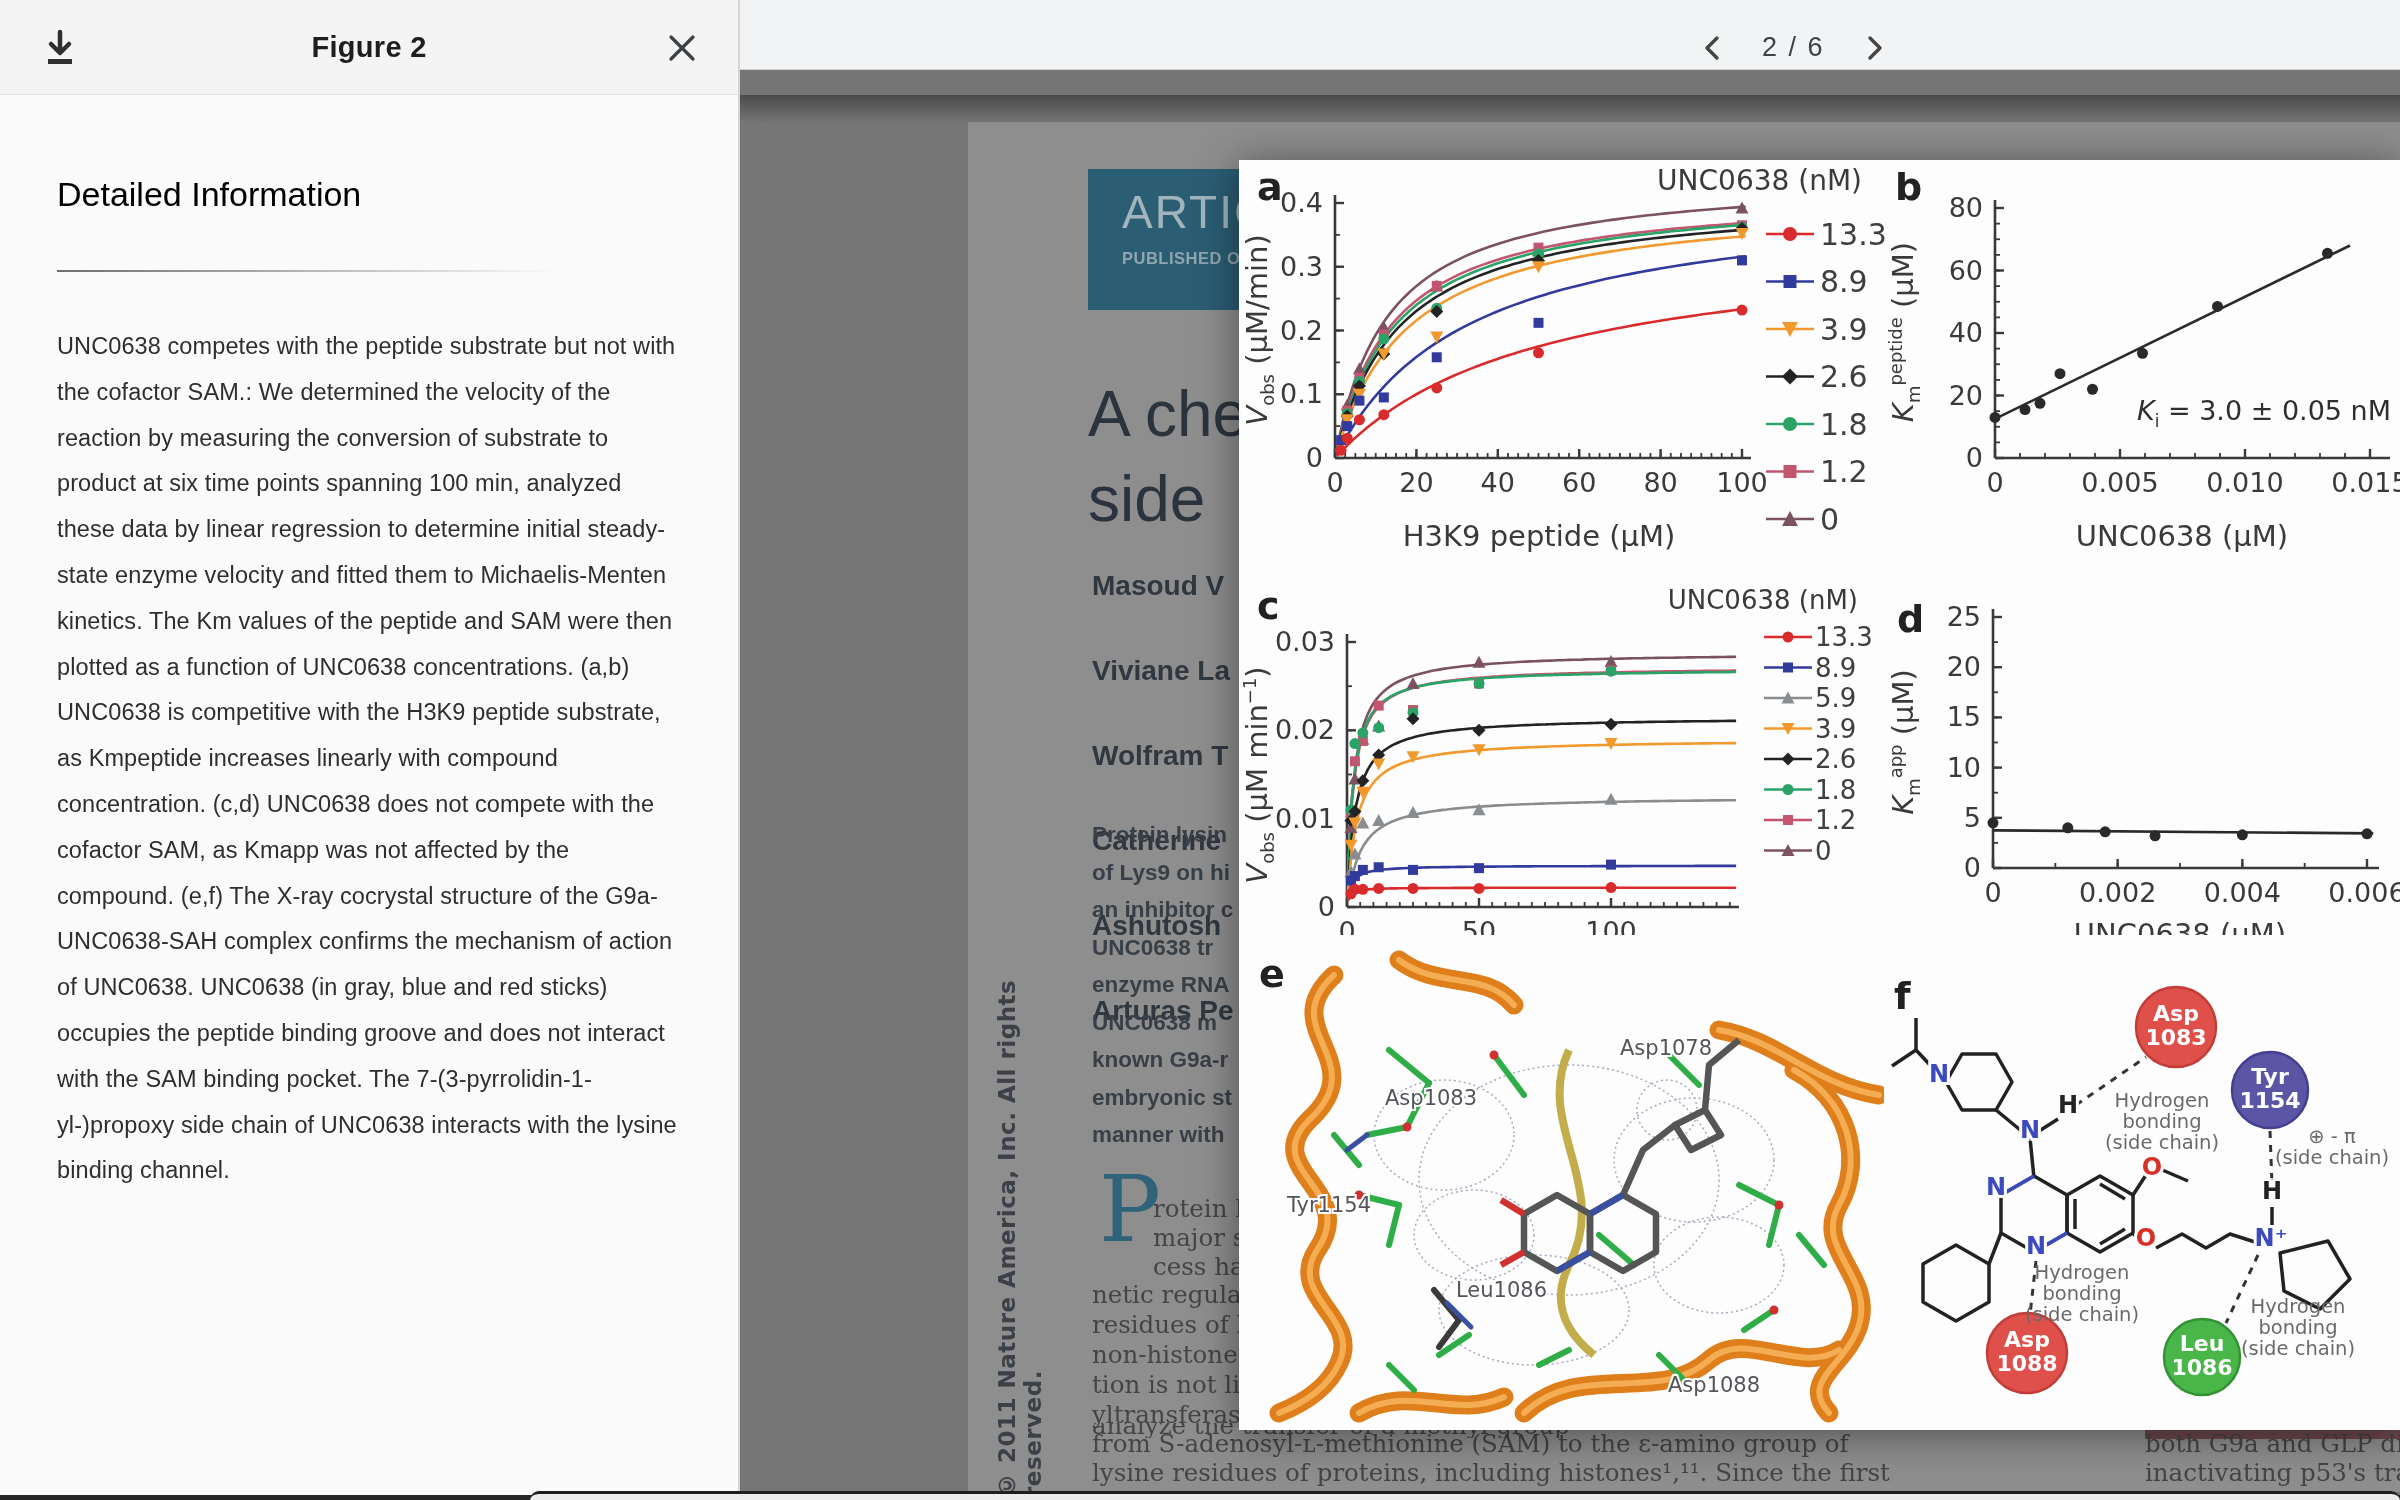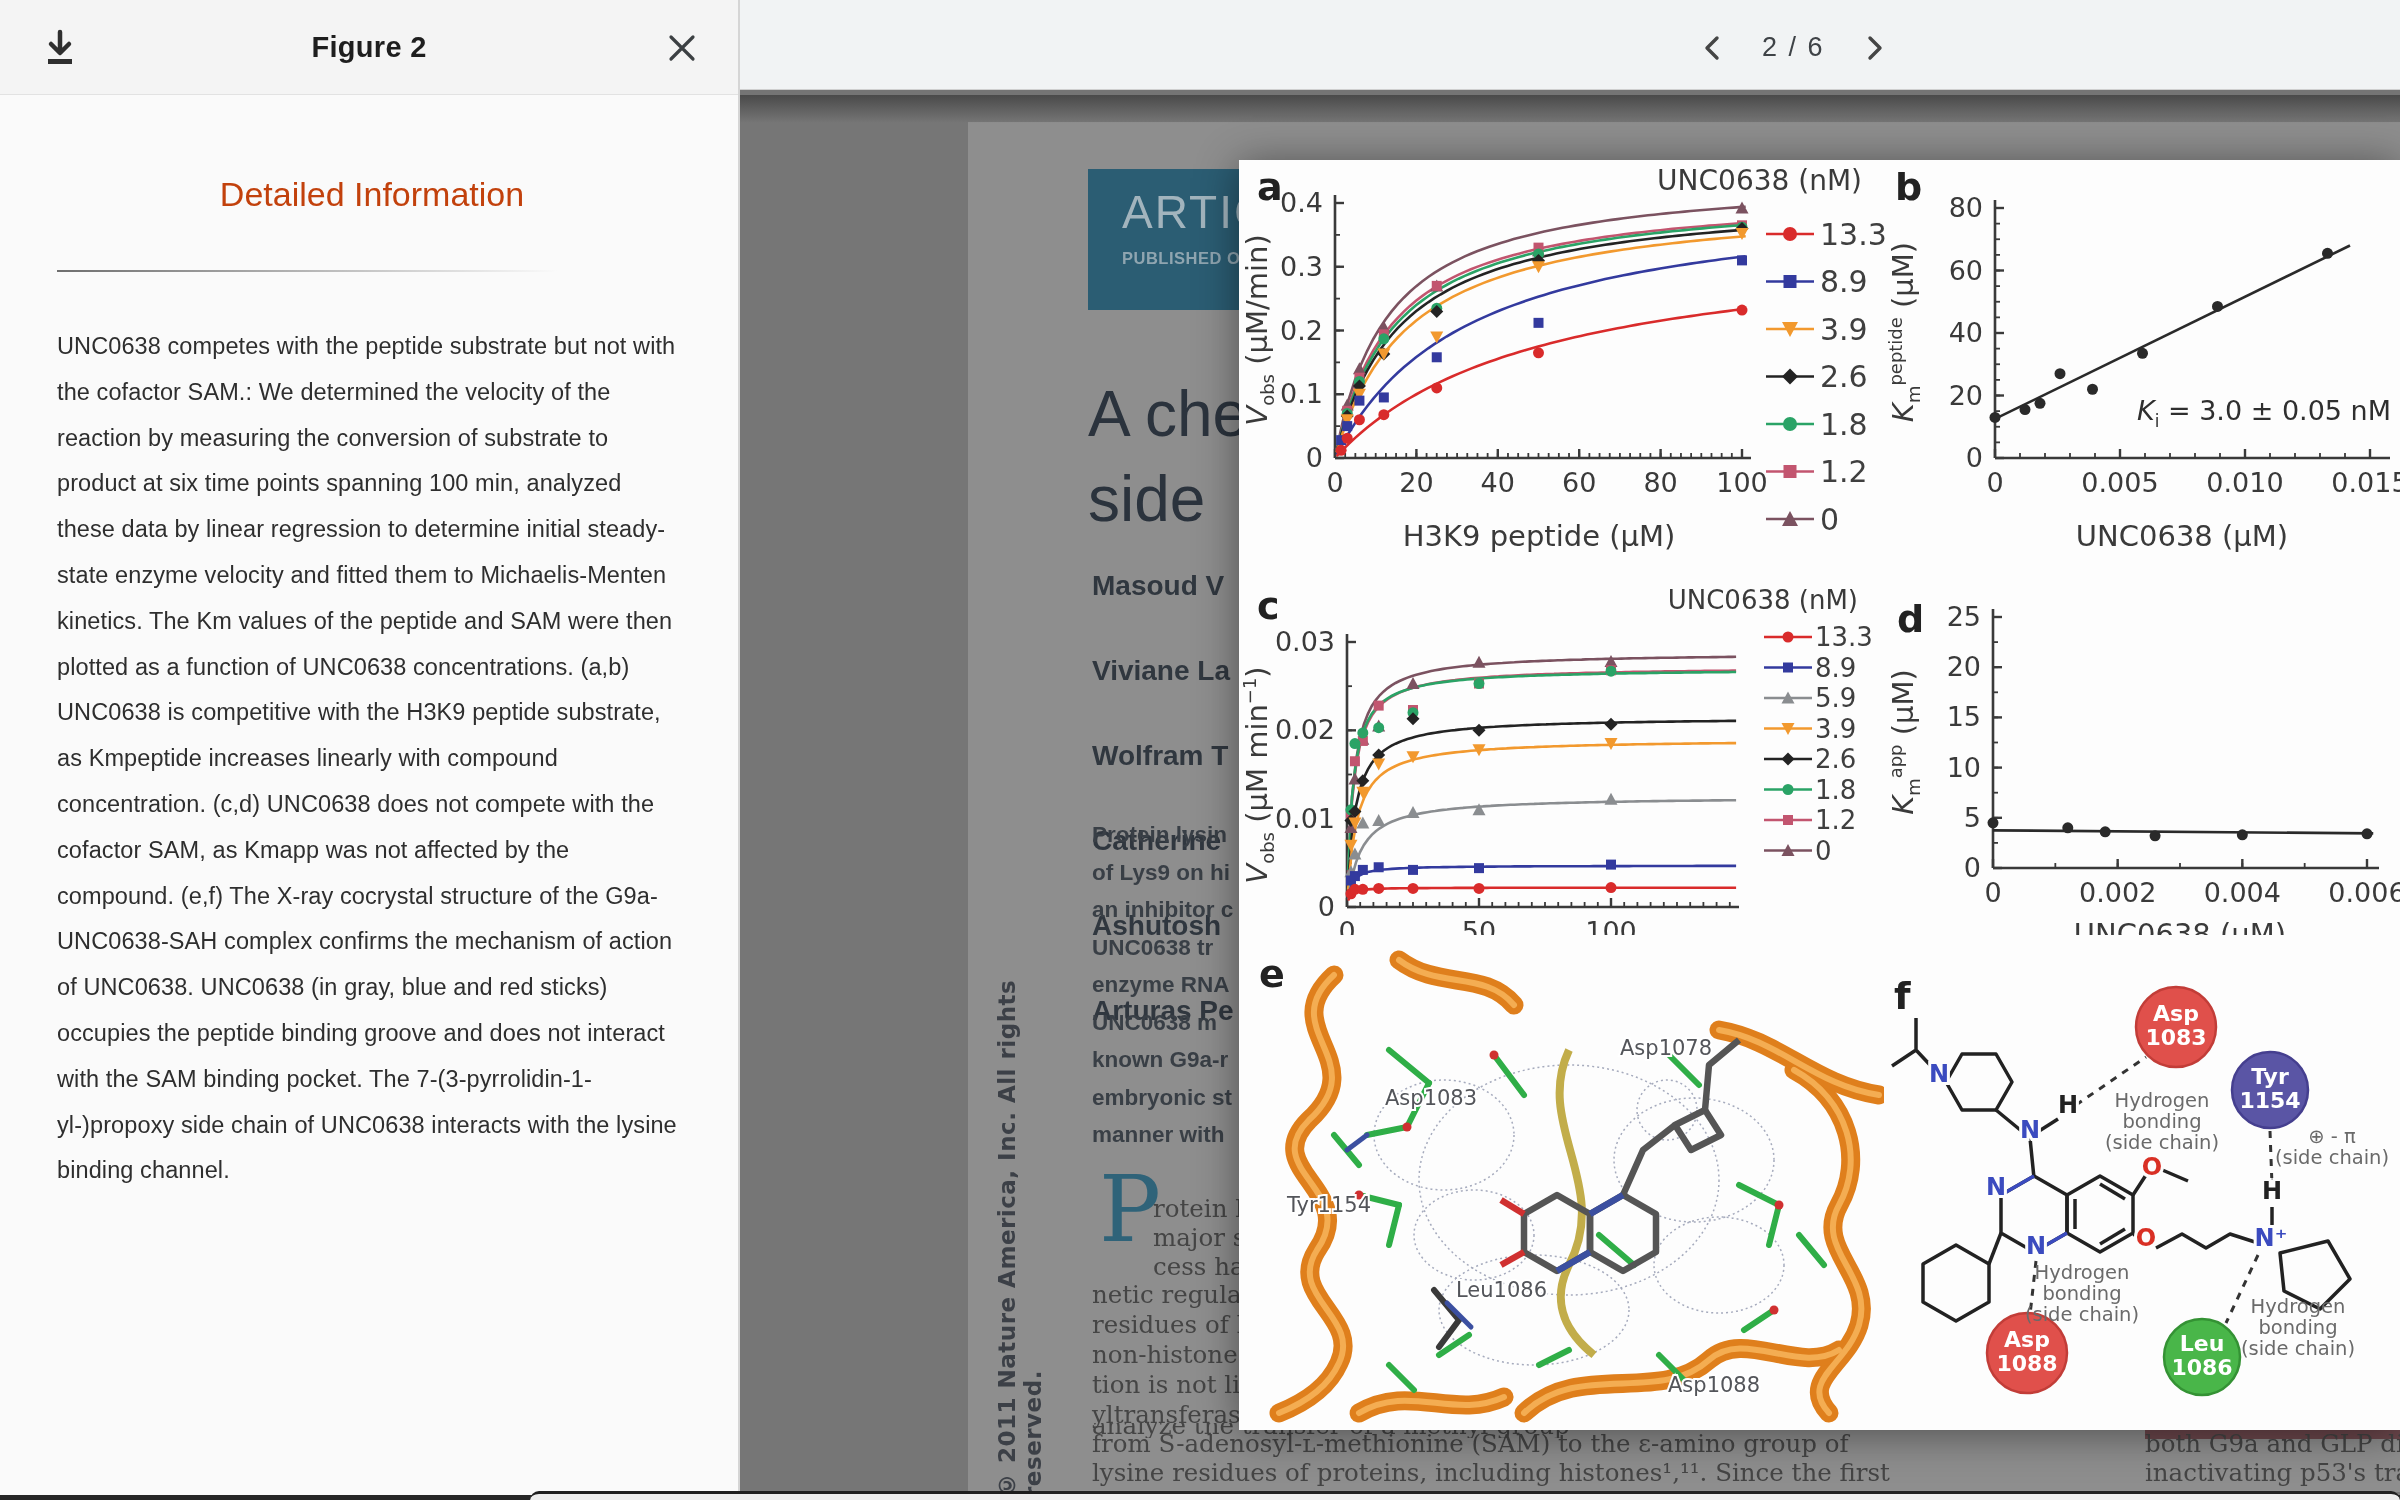--- a/index.html
+++ b/index.html
@@ -10,29 +10,29 @@
   .sidebar { position:absolute; left:0; top:0; width:740px; height:1500px;
              background:#fafafa; border-right:2px solid #d5d5d5; z-index:20; }
   .sidebar-header { position:relative; height:95px; background:#f4f4f4;
                     border-bottom:1px solid #e2e2e2; }
   .dl-btn { position:absolute; left:36px; top:24px; width:48px; height:48px; cursor:pointer; }
   .close-btn { position:absolute; left:658px; top:24px; width:48px; height:48px; cursor:pointer; }
   .fig-title { position:absolute; left:0; right:0; top:0; height:95px; display:flex;
                align-items:center; justify-content:center; font-size:29px; font-weight:700;
                color:#1e1e1e; letter-spacing:.3px; }
   .sb-body { position:absolute; left:57px; top:175px; width:630px; }
-  .sb-heading { font-size:34px; color:#c2410c; font-weight:400;text-align:center; }
+  .sb-heading { font-size:34px; color:#000000; font-weight:400; }
   .sb-divider { margin-top:56px; height:2px; width:500px;
                 background:linear-gradient(to right,#6e6e6e,#bdbdbd 55%,rgba(189,189,189,0)); }
   .sb-desc { margin-top:52px; width:622px; font-size:23.5px; line-height:45.8px;
              color:#2e2e2e; letter-spacing:.1px; }
 
   
   .main { position:absolute; left:740px; top:0; right:0; bottom:0; }
-  .toolbar { position:absolute; left:0; right:0; top:0; height:90px; background:#f1f3f4;
+  .toolbar { position:absolute; left:0; right:0; top:0; height:70px; background:#f1f3f4;
              border-bottom:1px solid #cfcfcf; z-index:10; }
   .pager { position:absolute; left:950px; top:0; height:95px; display:flex;
            align-items:center; gap:26px; }
   .pg-btn { width:46px; height:46px; display:flex; align-items:center; justify-content:center;
             cursor:pointer; border-radius:50%; }
   .pg-ind { font-size:27px; color:#3f4347; letter-spacing:2px; }
 
   .viewport { position:absolute; left:0; right:0; top:95px; bottom:0; background:#767676; overflow:hidden; }
   .vp-shadow { position:absolute; left:0; right:0; top:0; height:28px; z-index:3;
                background:linear-gradient(#4a4a4a,rgba(74,74,74,0)); pointer-events:none; }

